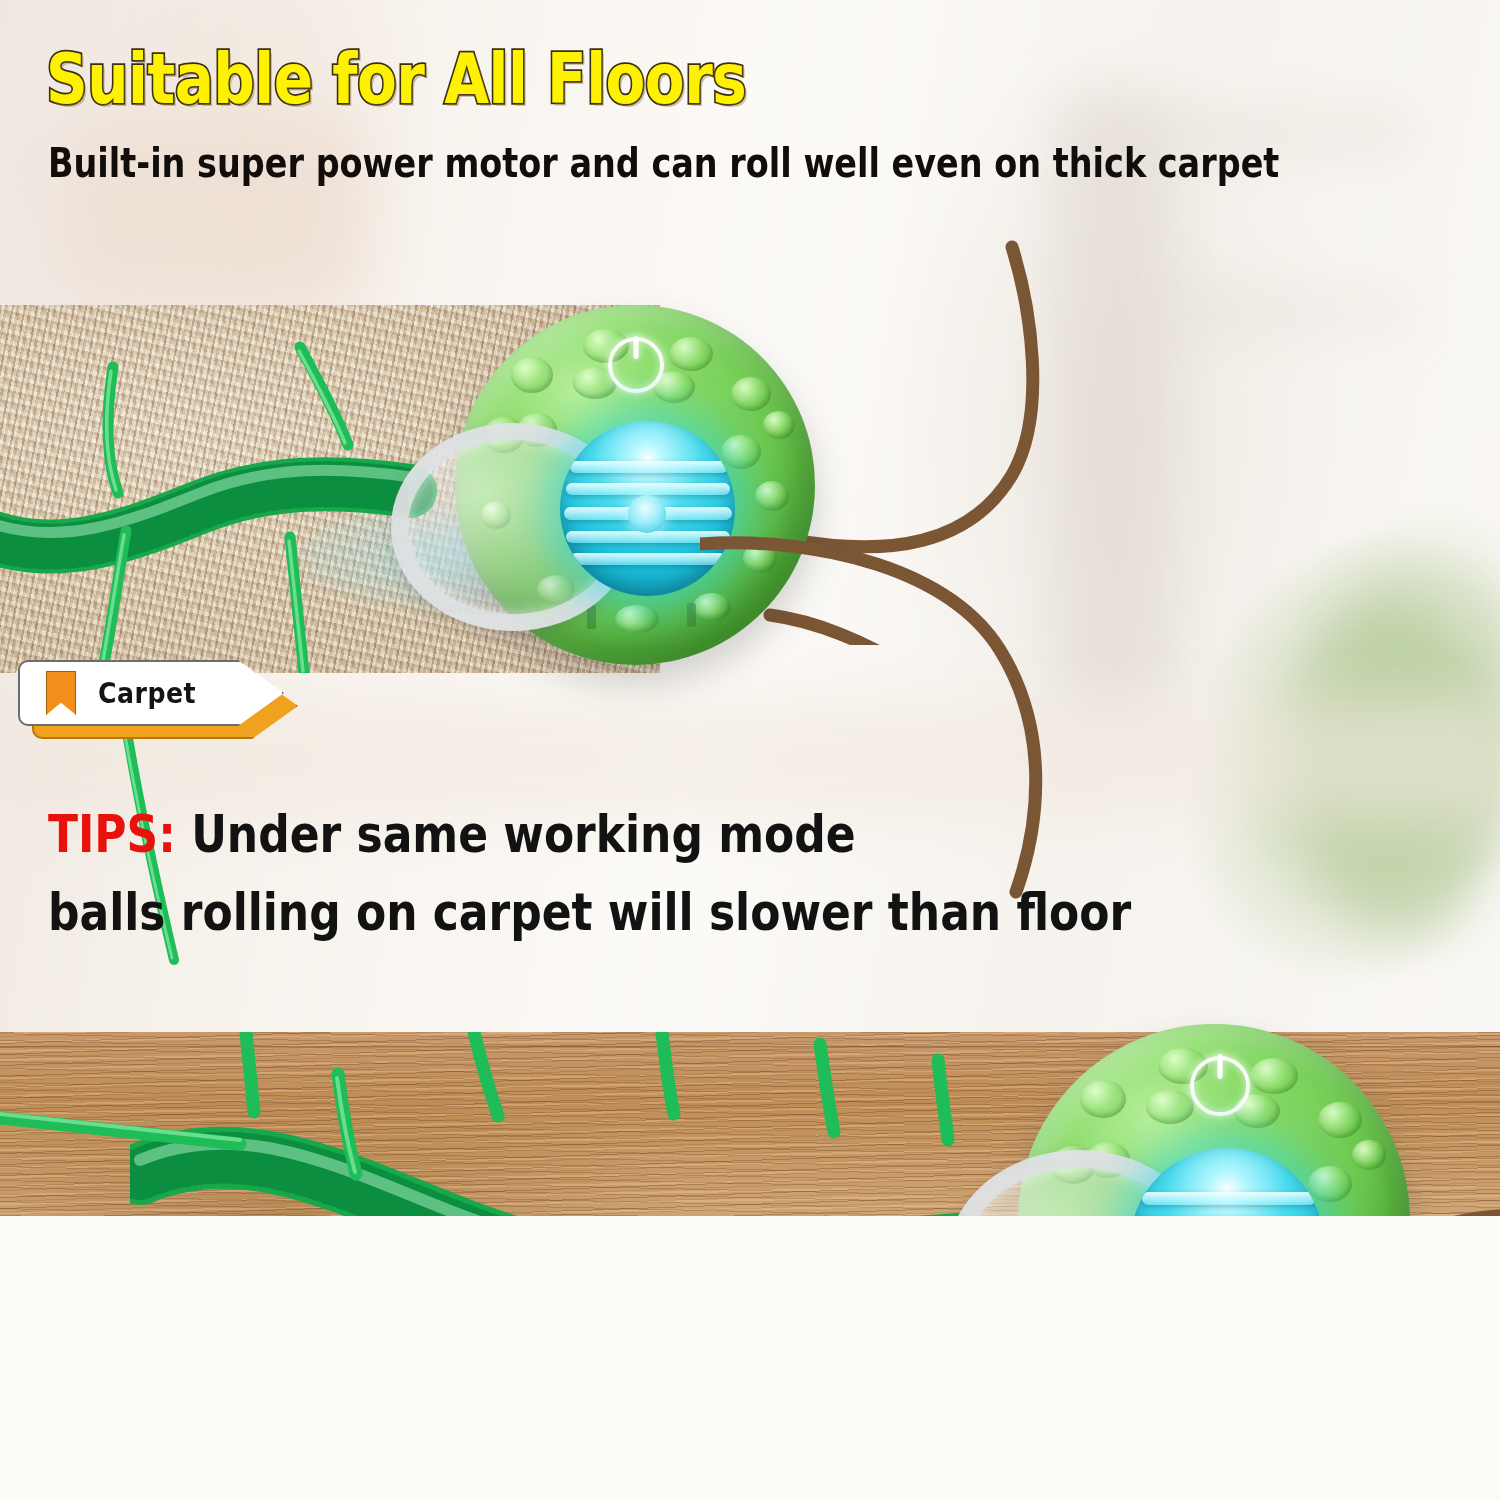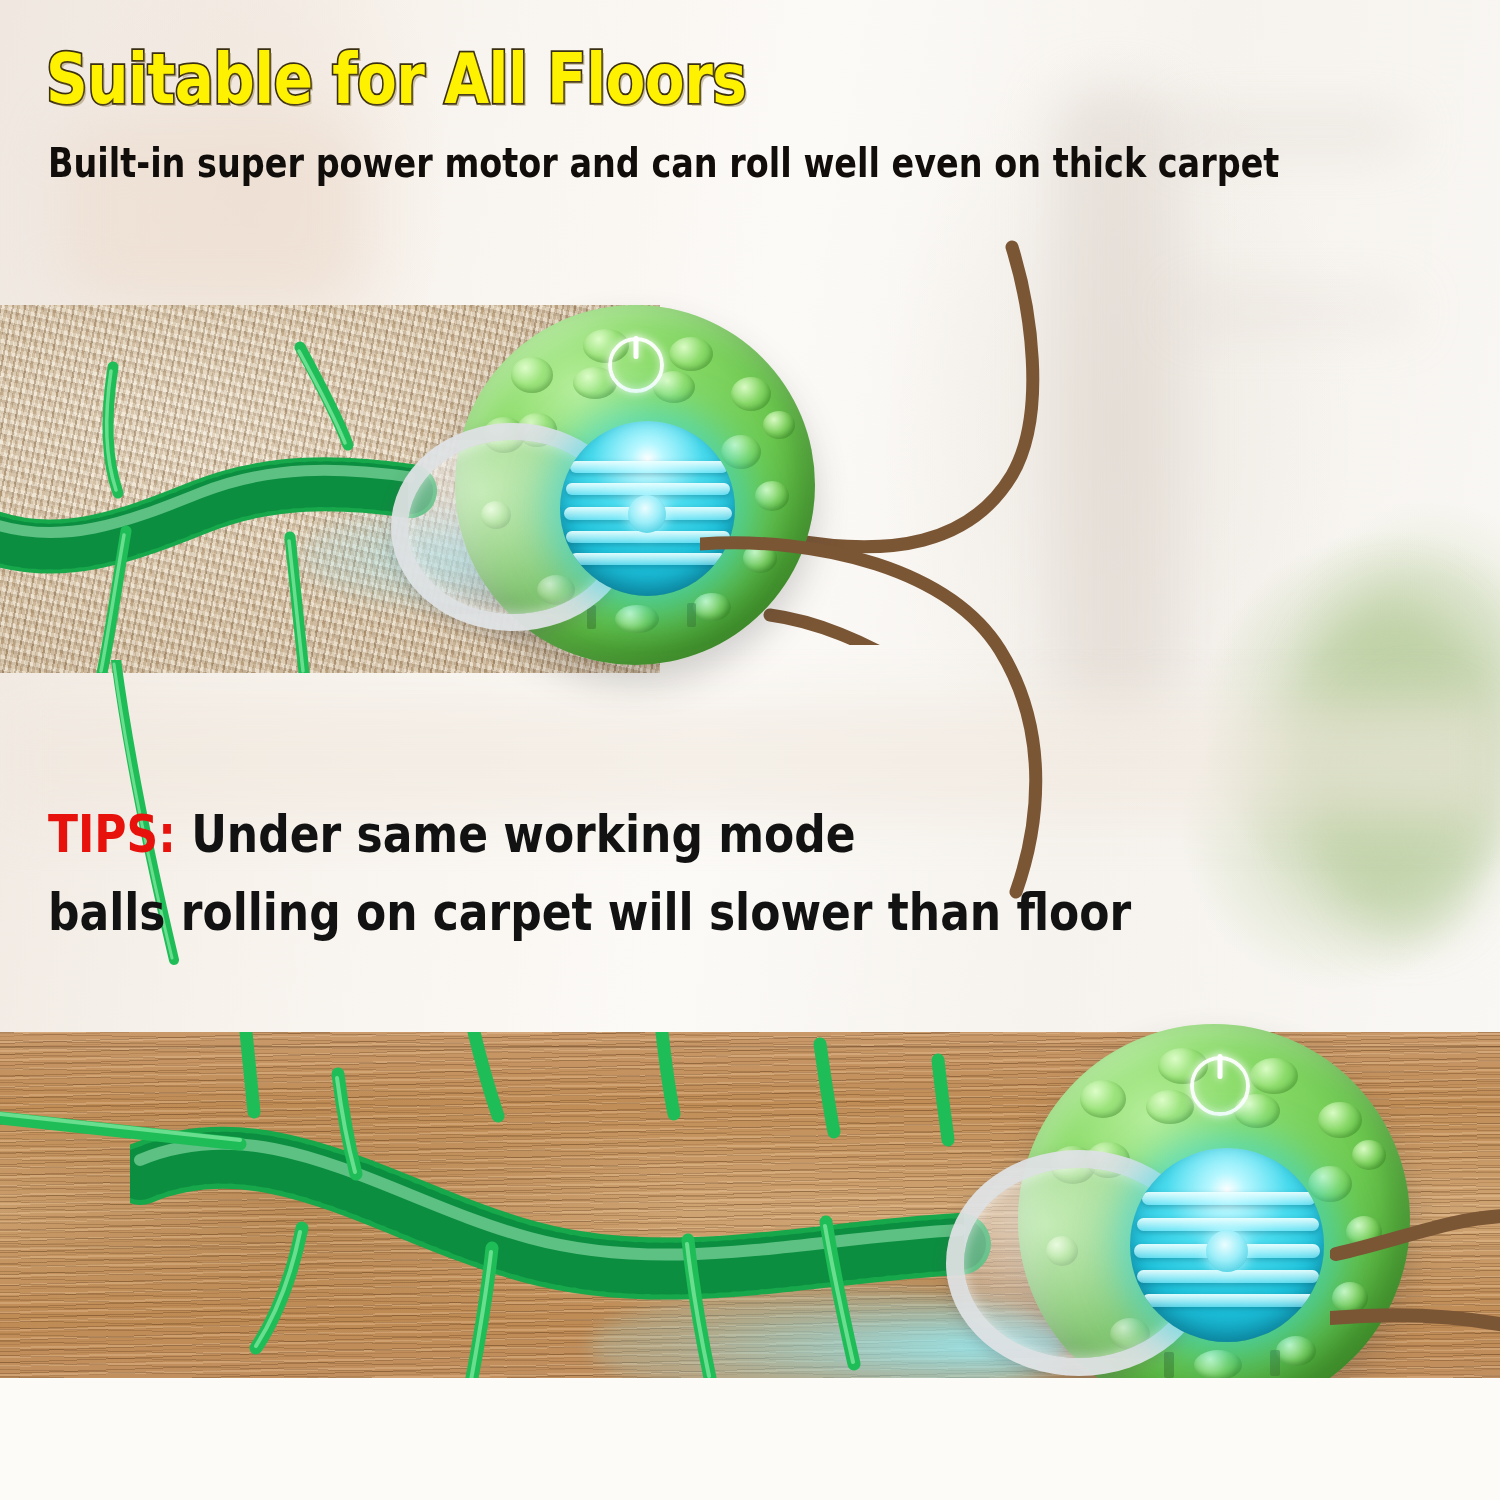--- a/index.html
+++ b/index.html
@@ -3,21 +3,21 @@
 <meta charset="utf-8">
 <style>
   html,body{margin:0;padding:0;}
   body{
     width:1500px;height:1500px;
     font-family:"Liberation Sans", sans-serif;
     background:#fdfbf8;
     overflow:hidden;
   }
   #stage{
-    position:relative;width:1500px;height:1378px;overflow:hidden;
+    position:relative;width:1500px;height:1216px;overflow:hidden;
     background:
       radial-gradient(circle at 1390px 720px, rgba(186,206,160,.55) 0 90px, rgba(186,206,160,0) 190px),
       radial-gradient(circle at 1340px 830px, rgba(196,212,172,.45) 0 70px, rgba(196,212,172,0) 160px),
       radial-gradient(circle at 1430px 640px, rgba(205,219,184,.4) 0 60px, rgba(205,219,184,0) 140px),
       radial-gradient(ellipse 320px 520px at 1120px 430px, rgba(236,231,224,.85) 0%, rgba(244,241,236,0) 75%),
       radial-gradient(ellipse 260px 420px at 250px 180px, rgba(240,228,217,.8) 0%, rgba(246,240,234,0) 75%),
       linear-gradient(100deg,#efe7e0 0%,#f7f2ec 22%,#fcfaf7 48%,#f6f3ee 70%,#faf8f5 100%);
   }
 
   
@@ -219,20 +219,27 @@
       <path class="bristle" d="M290,232 C296,292 300,332 304,368" stroke-width="11"></path>
       <path class="bristle-hi" d="M289,236 C295,294 299,332 303,366" stroke-width="3.5"></path>
     </svg>
   </div>
 
   <svg class="mesh" style="left:70px;top:660px;width:260px;height:320px;" viewBox="0 0 260 320">
     <path class="bristle" d="M46,0 C58,90 78,190 104,300" stroke-width="10"></path>
     <path class="bristle-hi" d="M44,4 C56,92 76,190 102,298" stroke-width="3"></path>
   </svg>
 
+  <div class="floor-label" style="left:18px;top:660px;width:262px;">
+    <div class="fl-shadow"></div>
+    <div class="fl-body">
+      <div class="fl-bookmark"></div>
+      <div class="fl-text">Carpet</div>
+    </div>
+  </div>
 
   <svg class="tail" style="left:740px;top:225px;width:360px;height:420px;" viewBox="0 0 360 420">
     <path d="M52,315 C150,332 230,320 272,250 C308,188 290,80 272,22" stroke-width="13"></path>
     <path d="M30,390 C120,402 230,470 290,560" stroke-width="13"></path>
   </svg>
 
   <div class="ball" style="left:455px;top:305px;width:360px;height:360px;">
     <div class="shell">
       <div class="dimple" style="left:56px;top:52px;width:42px;height:36px;"></div>
       <div class="dimple" style="left:128px;top:24px;width:46px;height:34px;"></div>

